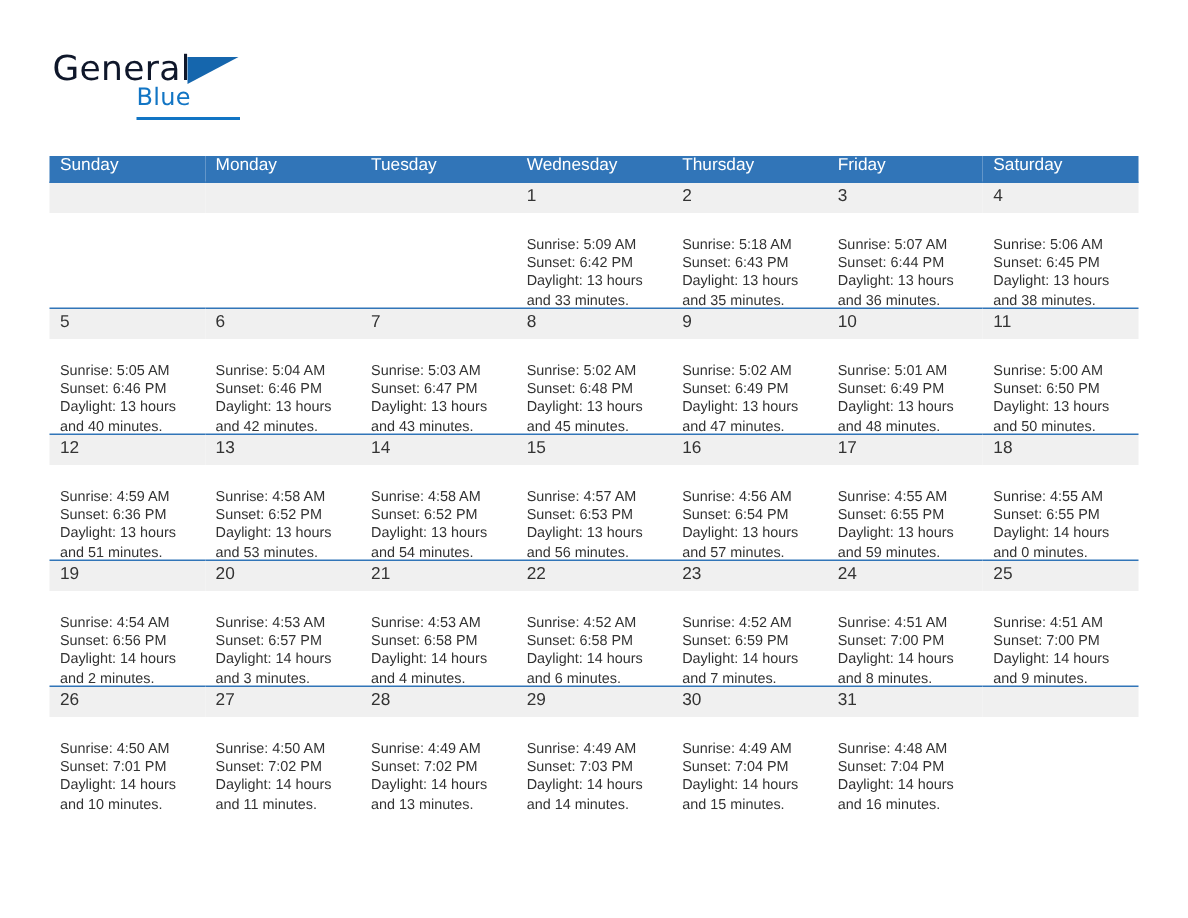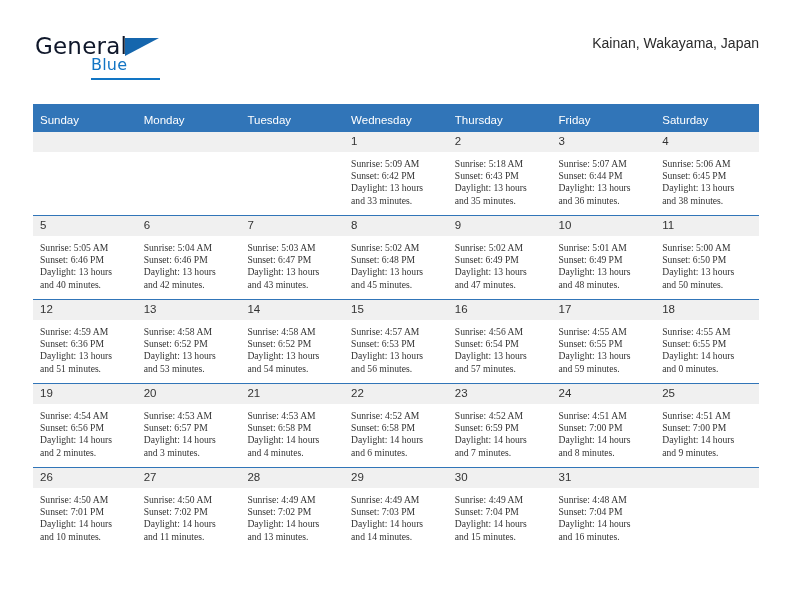--- a/index.html
+++ b/index.html
@@ -100,21 +100,21 @@
     width: 726px;
     border-collapse: collapse;
     table-layout: fixed;
   }
   .calendar th {
     background: #3175b8;
     color: #ffffff;
     font-size: 11.5px;
     font-weight: normal;
     text-align: left;
-    padding: 10px 0 5px 7px;
+    padding: 0 0 5px 7px;
     height: 12px;
     border: none;
   }
   .calendar td {
     vertical-align: top;
     padding: 0;
     width: 103.71px;
     border-top: 1px solid #3175b8;
     background: #ffffff;
   }
@@ -127,46 +127,44 @@
     font-size: 11.5px;
     color: #333333;
     padding: 3px 0 4px 7px;
     line-height: 13px;
     height: 13px;
   }
   .daynum.empty {
     color: transparent;
   }
   .details {
-    padding: 6px 5px 0 7px;
+    padding: 16px 5px 0 7px;
     font-size: 9.6px;
     line-height: 12.2px;
     color: #333333;
-    font-family: Liberation Serif, serif;
   }
   .details div {
     white-space: nowrap;
   }
 </style>
 </head>
 <body>
 
 <div class="page">
 
   <div class="topbar">
 
     <div class="brand">
       <span class="brand-general">General</span>
       <span class="brand-flag"></span>
       <span class="brand-blue">Blue</span>
       <span class="brand-underline"></span>
     </div>
 
     <div class="titles">
-      <div class="cal-subtitle">Kainan, Wakayama, Japan</div>
     </div>
 
   </div>
 
   <table class="calendar">
     <thead>
       <tr>
           <th>Sunday</th>
           <th>Monday</th>
           <th>Tuesday</th>

